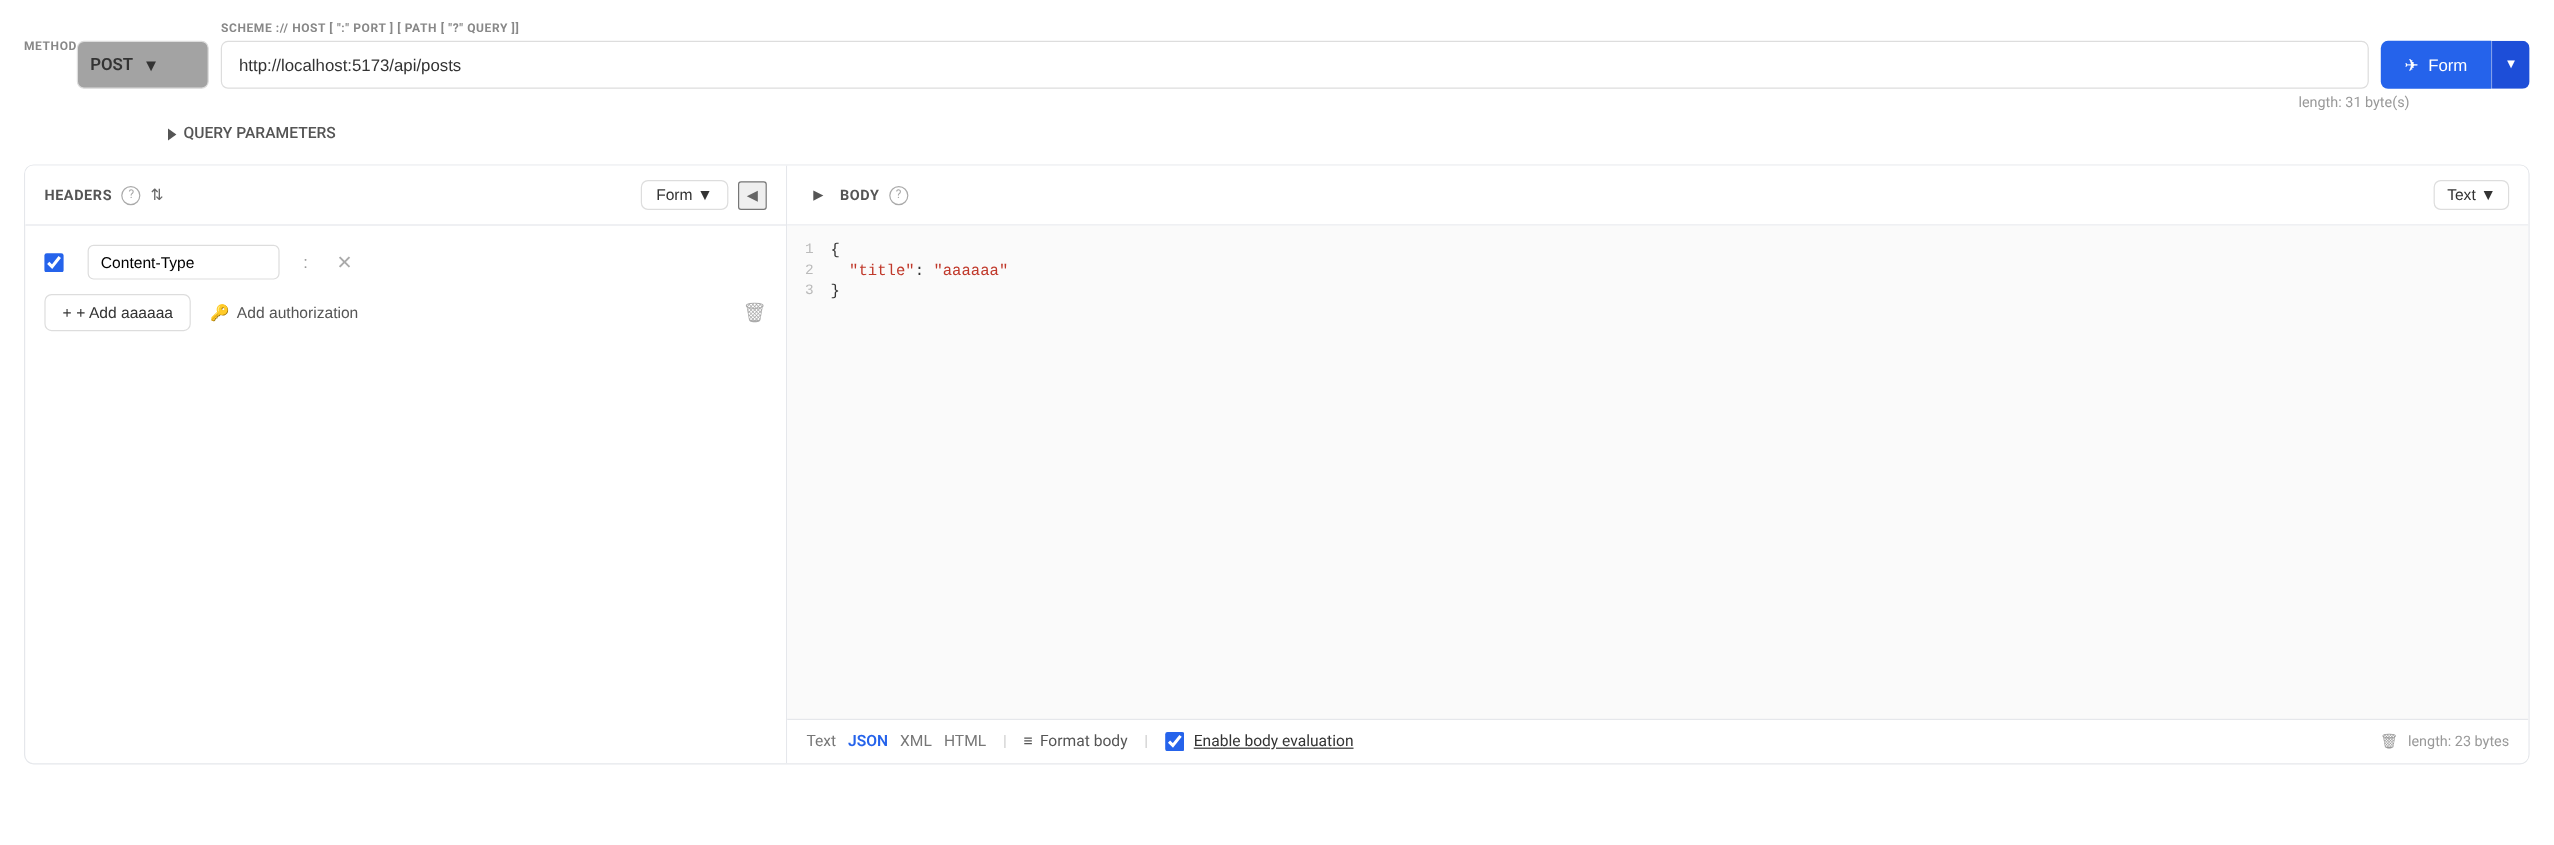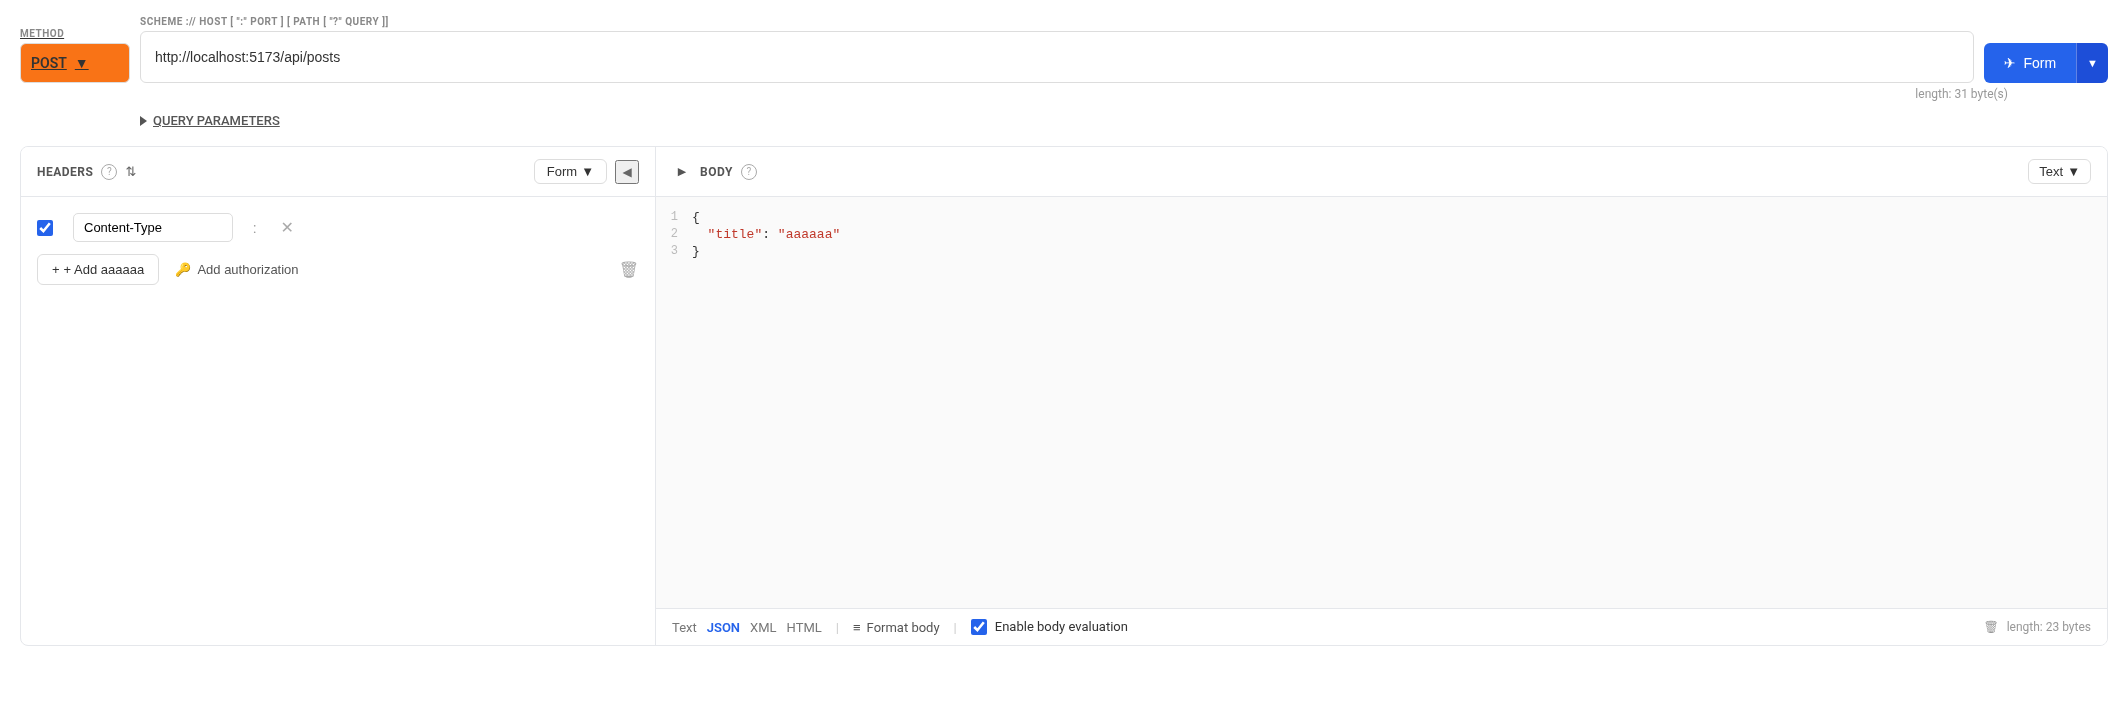--- a/index.html
+++ b/index.html
@@ -14,21 +14,21 @@
       padding: 16px 20px;
       width: 2128px;
       min-height: 704px;
     }
 
     .method-select-wrapper {
       display: flex;
       align-items: center;
       border: 1px solid #ddd;
       border-radius: 6px;
-      background: #f97316;
+      background: #a3a3a3;
       padding: 0 10px;
       height: 40px;
       min-width: 110px;
       cursor: pointer;
       gap: 8px;
     }
 
     .method-select-wrapper span {
       font-weight: 600;
       font-size: 14px;
@@ -37,21 +37,21 @@
 
     .dropdown-arrow {
       color: #666;
       font-size: 10px;
     }
 
     .url-input {
       border: 1px solid #ddd;
       border-radius: 6px;
       padding: 0 14px;
-      height: 52px;
+      height: 40px;
       font-size: 14px;
       color: #333;
       width: 100%;
       outline: none;
     }
 
     .send-btn {
       background: #2563eb;
       color: #fff;
       border: none;
@@ -88,21 +88,20 @@
     
     .query-params-row {
       display: flex;
       align-items: center;
       gap: 6px;
       padding: 8px 0 8px 120px;
       cursor: pointer;
       color: #555;
       font-size: 13px;
       font-weight: 500;
-      text-decoration: underline;
     }
 
     .triangle-right {
       width: 0; height: 0;
       border-top: 5px solid transparent;
       border-bottom: 5px solid transparent;
       border-left: 7px solid #555;
     }
 
     
@@ -384,24 +383,25 @@
       display: flex;
       align-items: center;
       gap: 6px;
       font-size: 13px;
       color: #555;
       cursor: pointer;
     }
 
     .enable-eval-wrapper {
       display: flex;
-      align-items: flex-start;
+      align-items: flex-end;
       gap: 8px;
       font-size: 13px;
       color: #333;
+      text-decoration: underline;
     }
 
     .eval-checkbox {
       width: 16px;
       height: 16px;
       accent-color: #2563eb;
       cursor: pointer;
     }
 
     .body-length {
@@ -423,22 +423,21 @@
 
     .url-row {
       display: flex;
       align-items: flex-end;
       gap: 10px;
       margin-bottom: 4px;
     }
 
     .method-block {
       display: flex;
-      flex-direction: column;
-      text-decoration: underline;
+      flex-direction: row;
     }
 
     .url-block {
       flex: 1;
       display: flex;
       flex-direction: column;
     }
 
     .send-block {
       display: flex;

